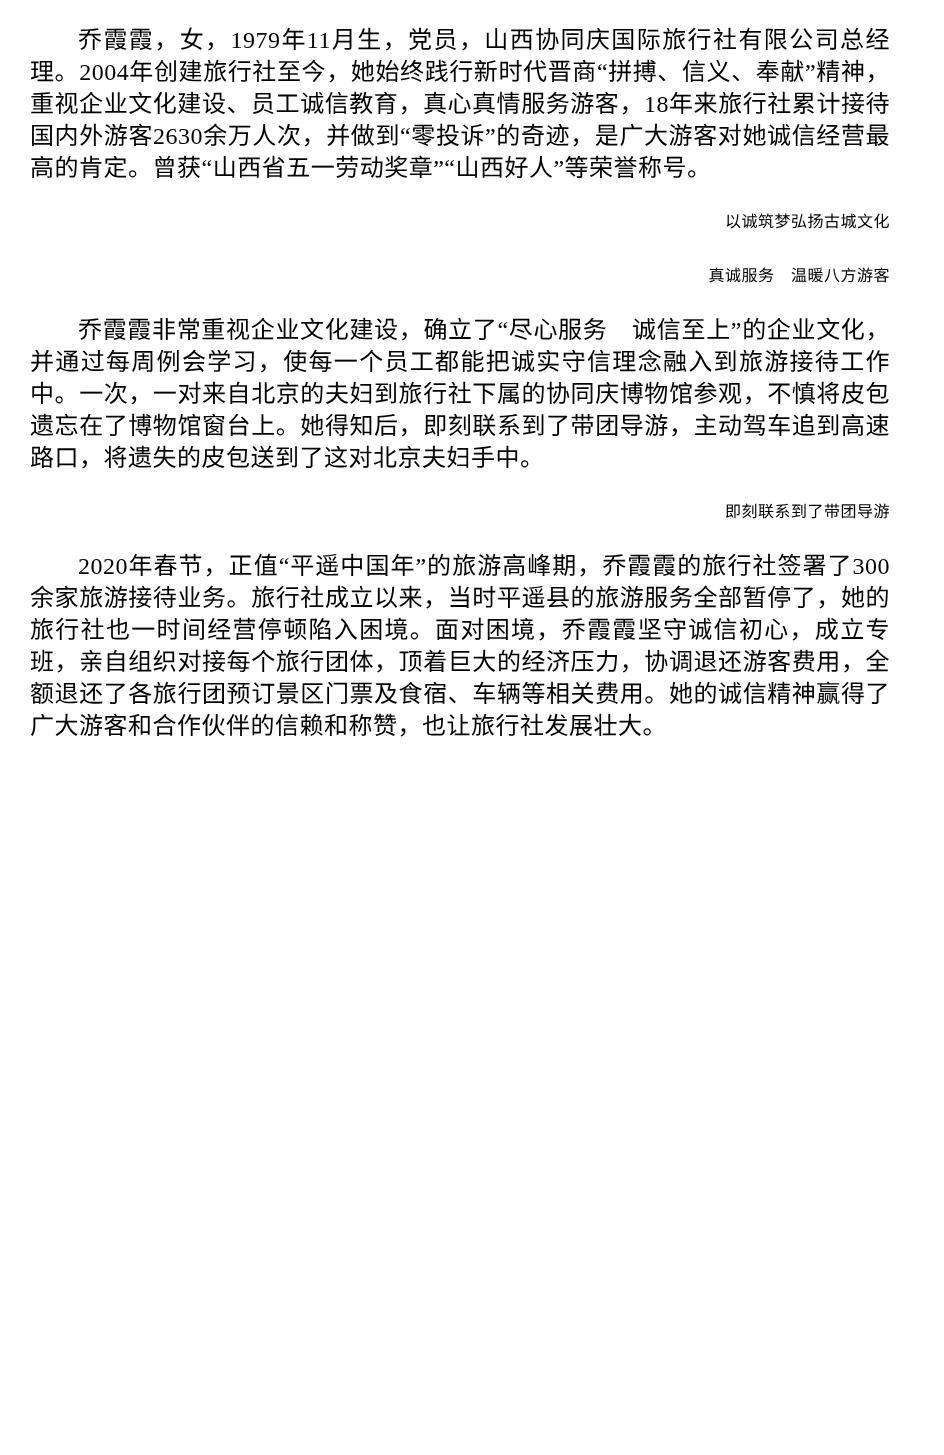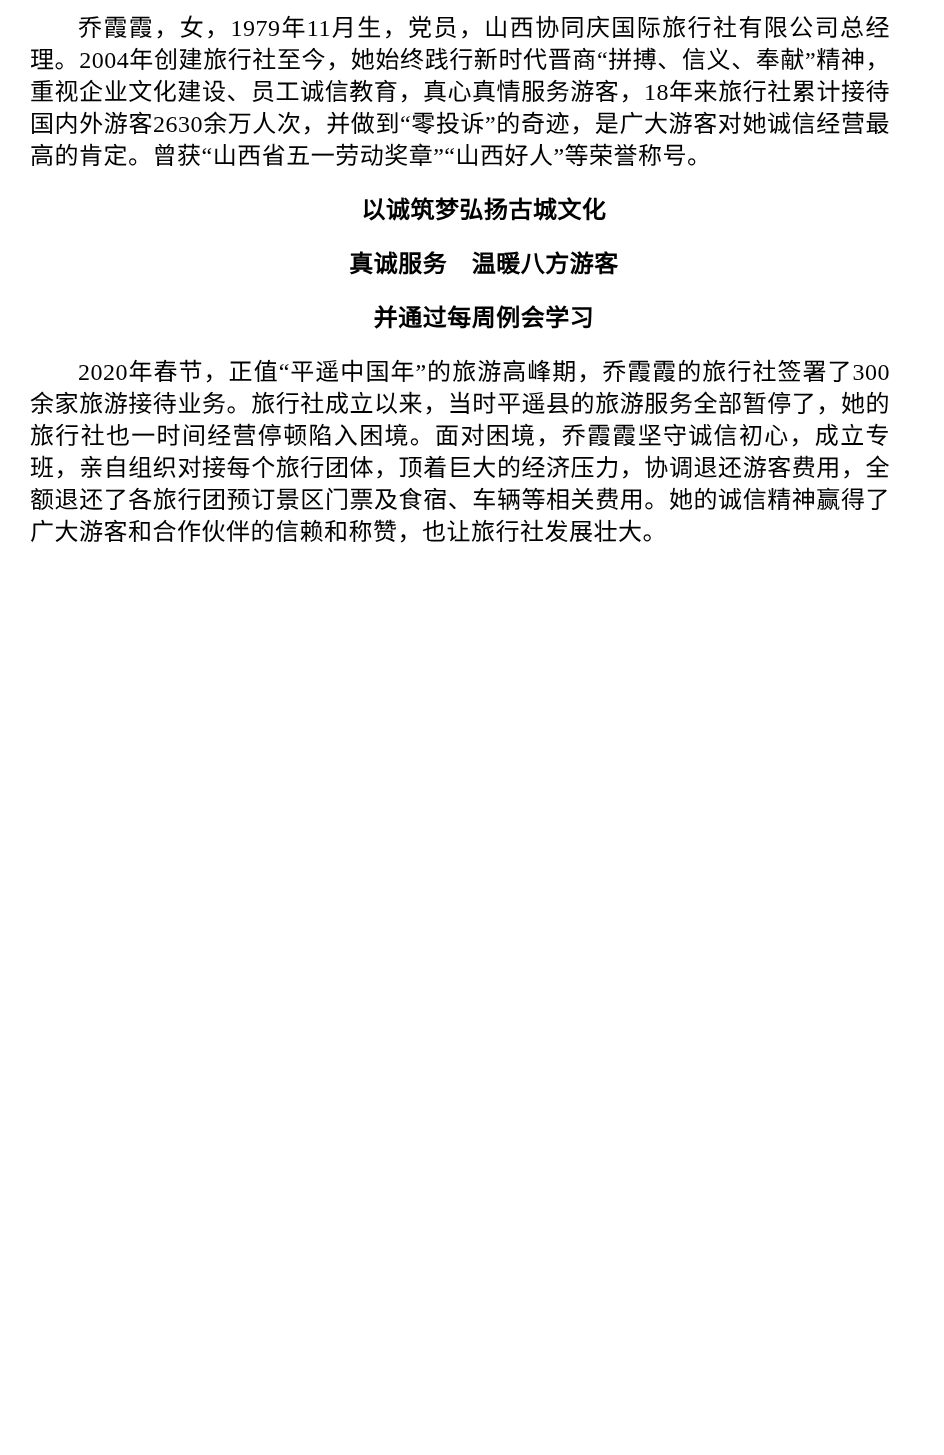--- a/index.html
+++ b/index.html
@@ -17,48 +17,49 @@
     width: 944px;
     height: 1455px;
     padding: 12px 54px 0 30px;
     background: #ffffff;
     color: #000000;
     font-family: "Liberation Serif", "DejaVu Serif", serif;
   }
   .body-para {
     font-size: 24px;
     line-height: 32px;
-    margin: 0 0 22px 0;
+    margin: 12px 0 22px 0;
     text-align: justify;
     text-justify: inter-ideograph;
     text-indent: 2em;
     font-weight: 400;
     letter-spacing: 0.5px;
   }
   .section-heading {
-    font-size: 24px;
+    font-size: 16px;
     line-height: 32px;
     margin: 0 0 22px 0;
     text-indent: 2em;
-    font-weight: 700;
-    text-align: center;
+    font-weight: 400;
+    text-align: right;
     letter-spacing: 0.5px;
   }
 </style>
 </head>
 <body>
 
 <div class="page">
   <p class="body-para">乔霞霞，女，1979年11月生，党员，山西协同庆国际旅行社有限公司总经理。2004年创建旅行社至今，她始终践行新时代晋商“拼搏、信义、奉献”精神，重视企业文化建设、员工诚信教育，真心真情服务游客，18年来旅行社累计接待国内外游客2630余万人次，并做到“零投诉”的奇迹，是广大游客对她诚信经营最高的肯定。曾获“山西省五一劳动奖章”“山西好人”等荣誉称号。</p>
 
   <h2 class="section-heading">以诚筑梦弘扬古城文化</h2>
 
 
 
   <h2 class="section-heading">真诚服务　温暖八方游客</h2>
 
+  <p class="body-para">乔霞霞非常重视企业文化建设，确立了“尽心服务　诚信至上”的企业文化，并通过每周例会学习，使每一个员工都能把诚实守信理念融入到旅游接待工作中。一次，一对来自北京的夫妇到旅行社下属的协同庆博物馆参观，不慎将皮包遗忘在了博物馆窗台上。她得知后，即刻联系到了带团导游，主动驾车追到高速路口，将遗失的皮包送到了这对北京夫妇手中。</p>
 
 
-  <h2 class="section-heading">并通过每周例会学习</h2>
+  <h2 class="section-heading">即刻联系到了带团导游</h2>
 
   <p class="body-para">2020年春节，正值“平遥中国年”的旅游高峰期，乔霞霞的旅行社签署了300余家旅游接待业务。旅行社成立以来，当时平遥县的旅游服务全部暂停了，她的旅行社也一时间经营停顿陷入困境。面对困境，乔霞霞坚守诚信初心，成立专班，亲自组织对接每个旅行团体，顶着巨大的经济压力，协调退还游客费用，全额退还了各旅行团预订景区门票及食宿、车辆等相关费用。她的诚信精神赢得了广大游客和合作伙伴的信赖和称赞，也让旅行社发展壮大。</p>
 
 </div>
 
 </body></html>

